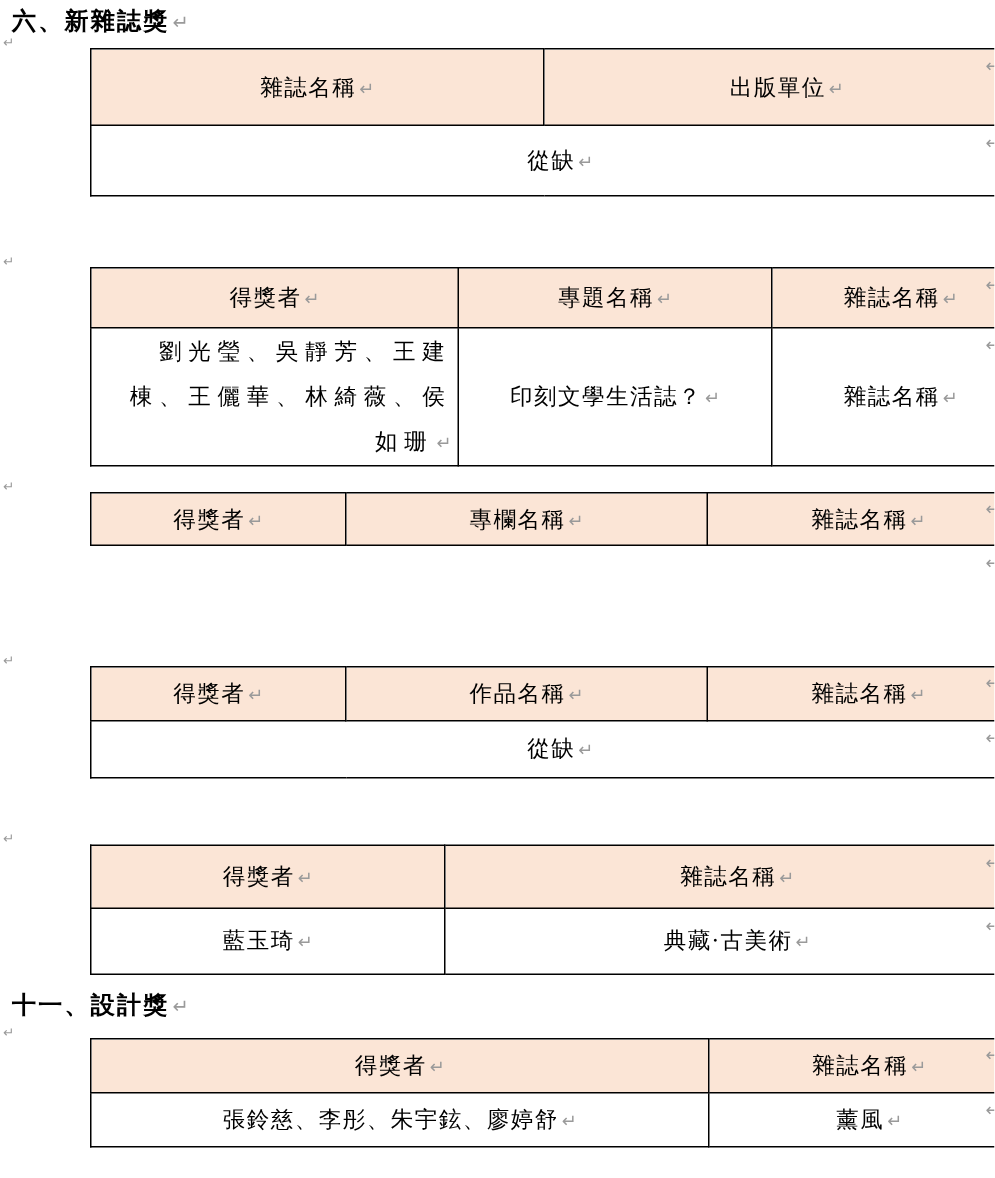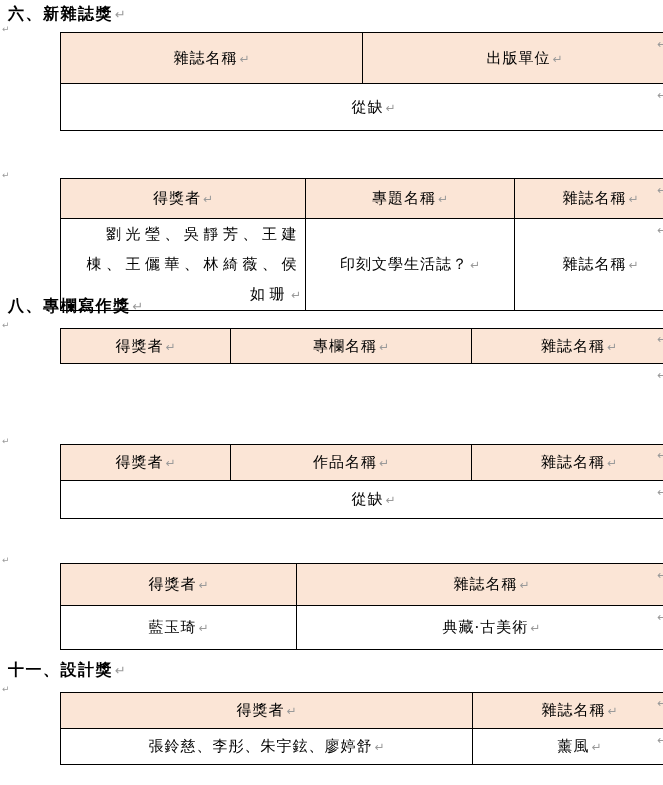--- a/index.html
+++ b/index.html
@@ -82,23 +82,20 @@
         <td class="names"><span>劉光瑩、吳靜芳、王建棟、王儷華、林綺薇、侯如珊</span><span class="mk">↵</span></td>
         <td><span>印刻文學生活誌？</span><span class="mk">↵</span></td>
         <td><span>雜誌名稱</span><span class="mk">↵</span></td>
       </tr>
     </tbody>
       </table>
     <span class="rowmark" style="top:5px">↵</span>
     <span class="rowmark" style="top:45px">↵</span>
   </div>
 
-  <div class="sec-title" style="top:296px">
-    <span>八、專欄寫作獎</span><span class="mk">↵</span>
-  </div>
   <div class="twrap" style="top:328px">
     <span class="premark">↵</span>
     <table>
       <colgroup>
           <col style="width:170px">
           <col style="width:241px">
           <col style="width:215px">
         </colgroup>
       <tbody>
           <tr style="height:35px">

